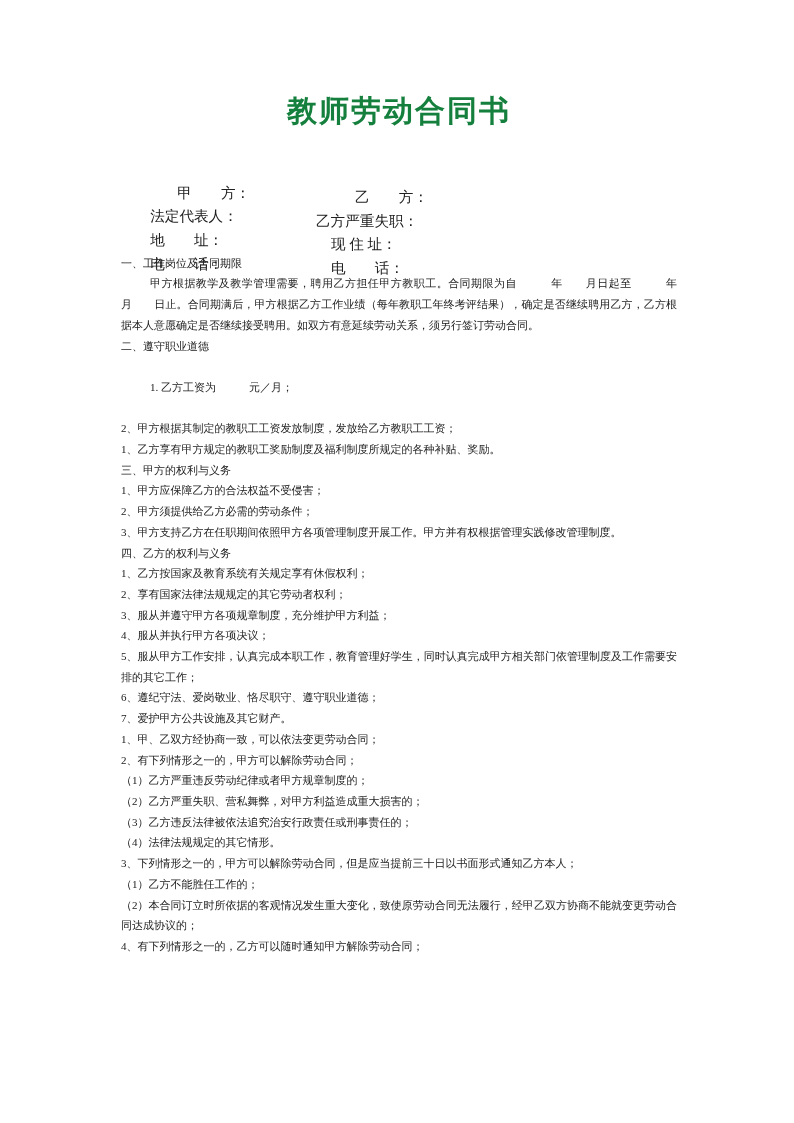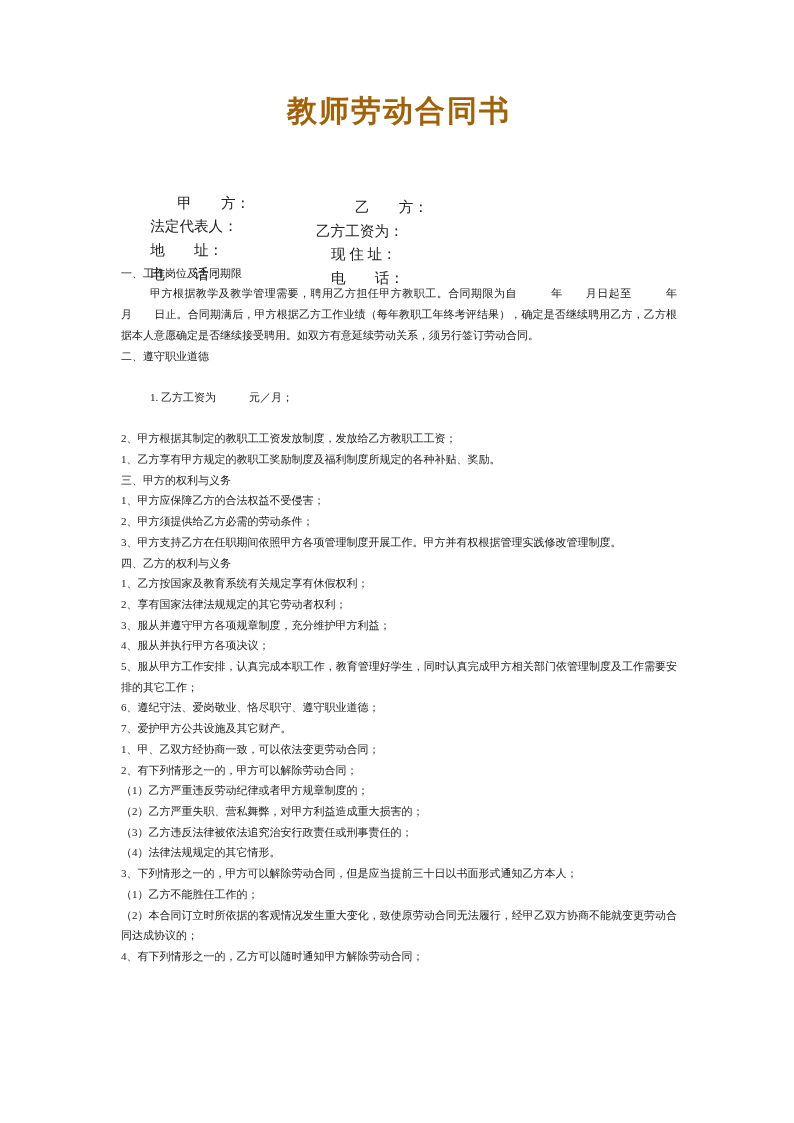--- a/index.html
+++ b/index.html
@@ -15,27 +15,27 @@
     width: 794px; height: 1123px;
     background: #ffffff;
     overflow: hidden;
   }
   .content {
     position: absolute;
     left: 121px; top: 92px;
     width: 556px;
   }
   .doc-title {
-    margin: 0 0 38px 0;
+    margin: 0 0 28px 0;
     font-size: 30px;
     font-weight: bold;
     line-height: 38px;
     text-align: center;
     letter-spacing: 2px;
-    color: #a16207;
+    color: #15803d;
   }
   
   .parties { margin: 0 0 0 0; }
   .party-row {
     position: relative;
     height: 23.7px;
     font-size: 14.6px;
     line-height: 23.7px;
     white-space: pre;
   }
@@ -64,21 +64,21 @@
 
     <h1 class="doc-title">教师劳动合同书</h1>
 
     <div class="parties">
       <div class="party-row row-1">
         <span class="left">甲　　方：</span>
         <span class="right">乙　　方：</span>
       </div>
       <div class="party-row row-2">
         <span class="left">法定代表人：</span>
-        <span class="right">乙方工资为：</span>
+        <span class="right">乙方严重失职：</span>
       </div>
       <div class="party-row row-3">
         <span class="left">地　　址：</span>
         <span class="right">现 住 址：</span>
       </div>
       <div class="party-row row-4">
         <span class="left">电　　话：</span>
         <span class="right">电　　话：</span>
       </div>
     </div>

